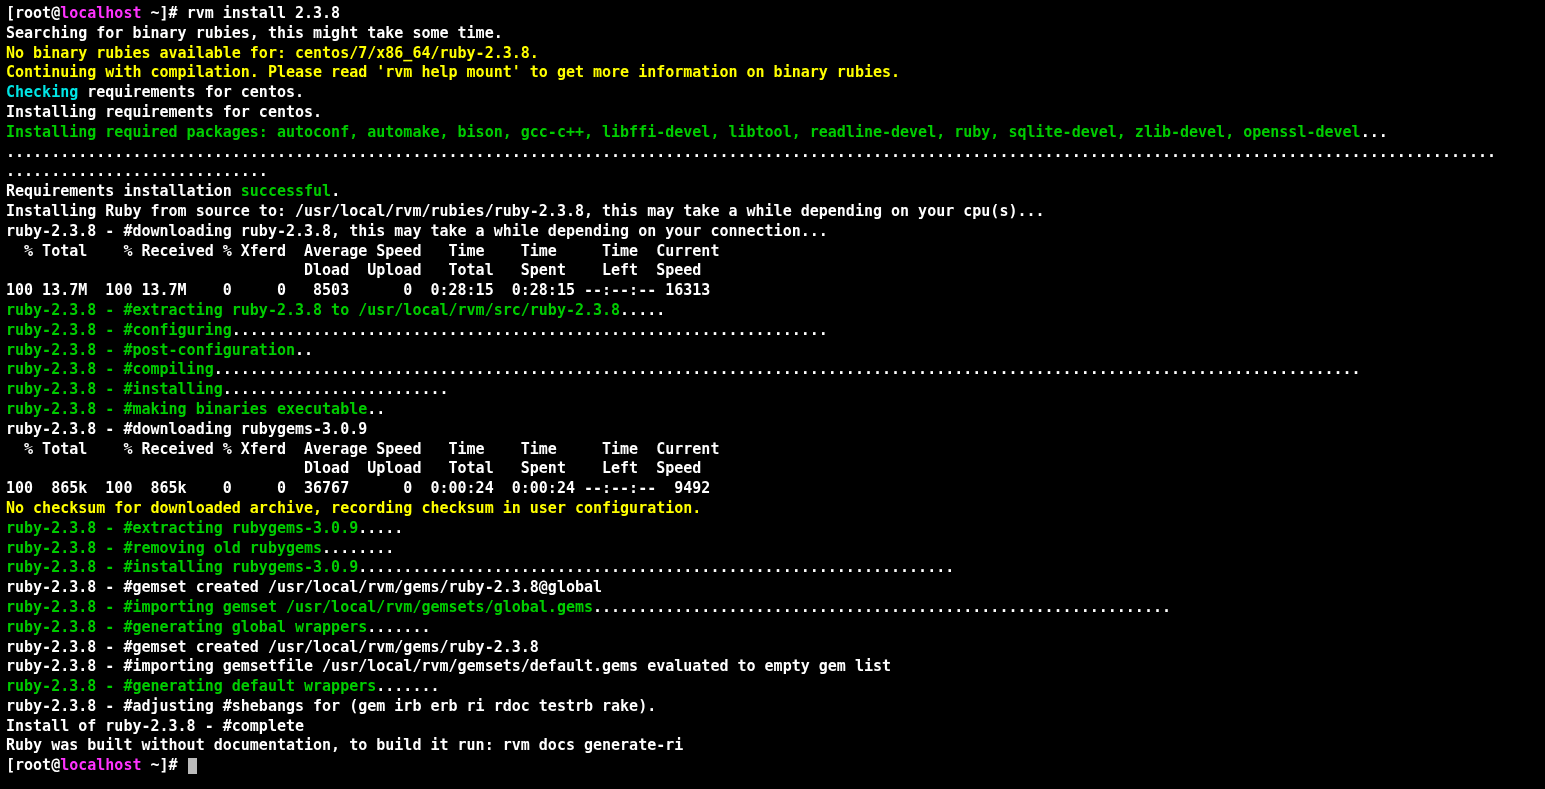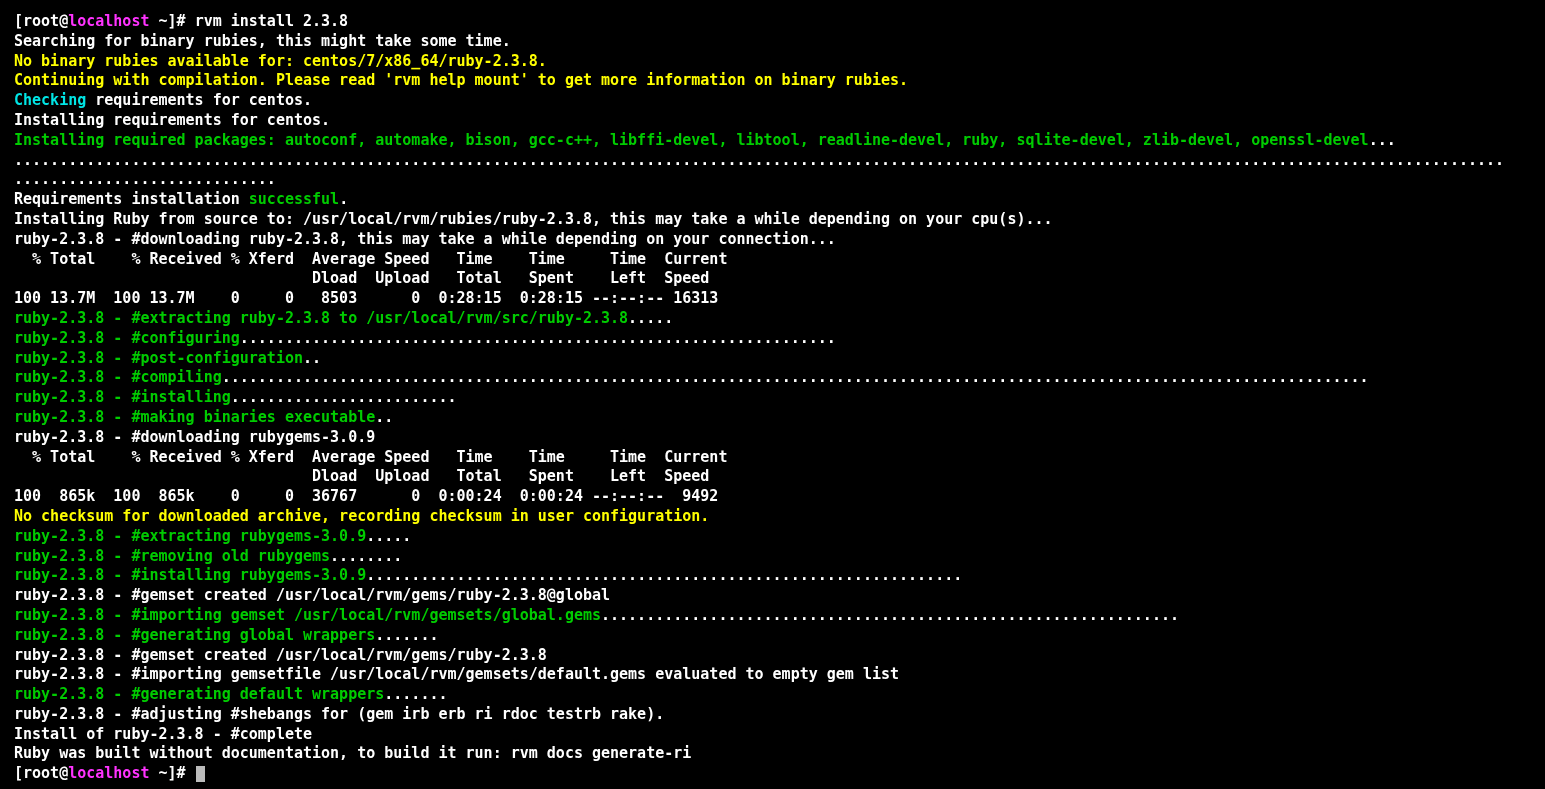--- a/index.html
+++ b/index.html
@@ -1,16 +1,16 @@
 <!DOCTYPE html>
 <html><head>
 <meta charset="utf-8">
 <style>
   html,body{margin:0;padding:0;background:#000;color:#fff;width:1545px;height:789px;overflow:hidden}
-  pre.terminal{margin:8px;padding:4px 6px;font-family:"DejaVu Sans Mono","Liberation Mono","Consolas",monospace;font-size:15px;line-height:19.8px;white-space:pre;font-weight:bold;letter-spacing:0px}
+  pre.terminal{margin:0;padding:4px 6px;font-family:"DejaVu Sans Mono","Liberation Mono","Consolas",monospace;font-size:15px;line-height:19.8px;white-space:pre;font-weight:bold;letter-spacing:0px}
   .w{color:#ffffff}
   .y{color:#ffff00}
   .c{color:#00e5e5}
   .g{color:#00cc00}
   .m{color:#ff33ff}
   .cursor{display:inline-block;width:9px;height:16px;background:#bbb;vertical-align:text-bottom;margin-left:1px}
 </style>
 </head>
 <body>
 

